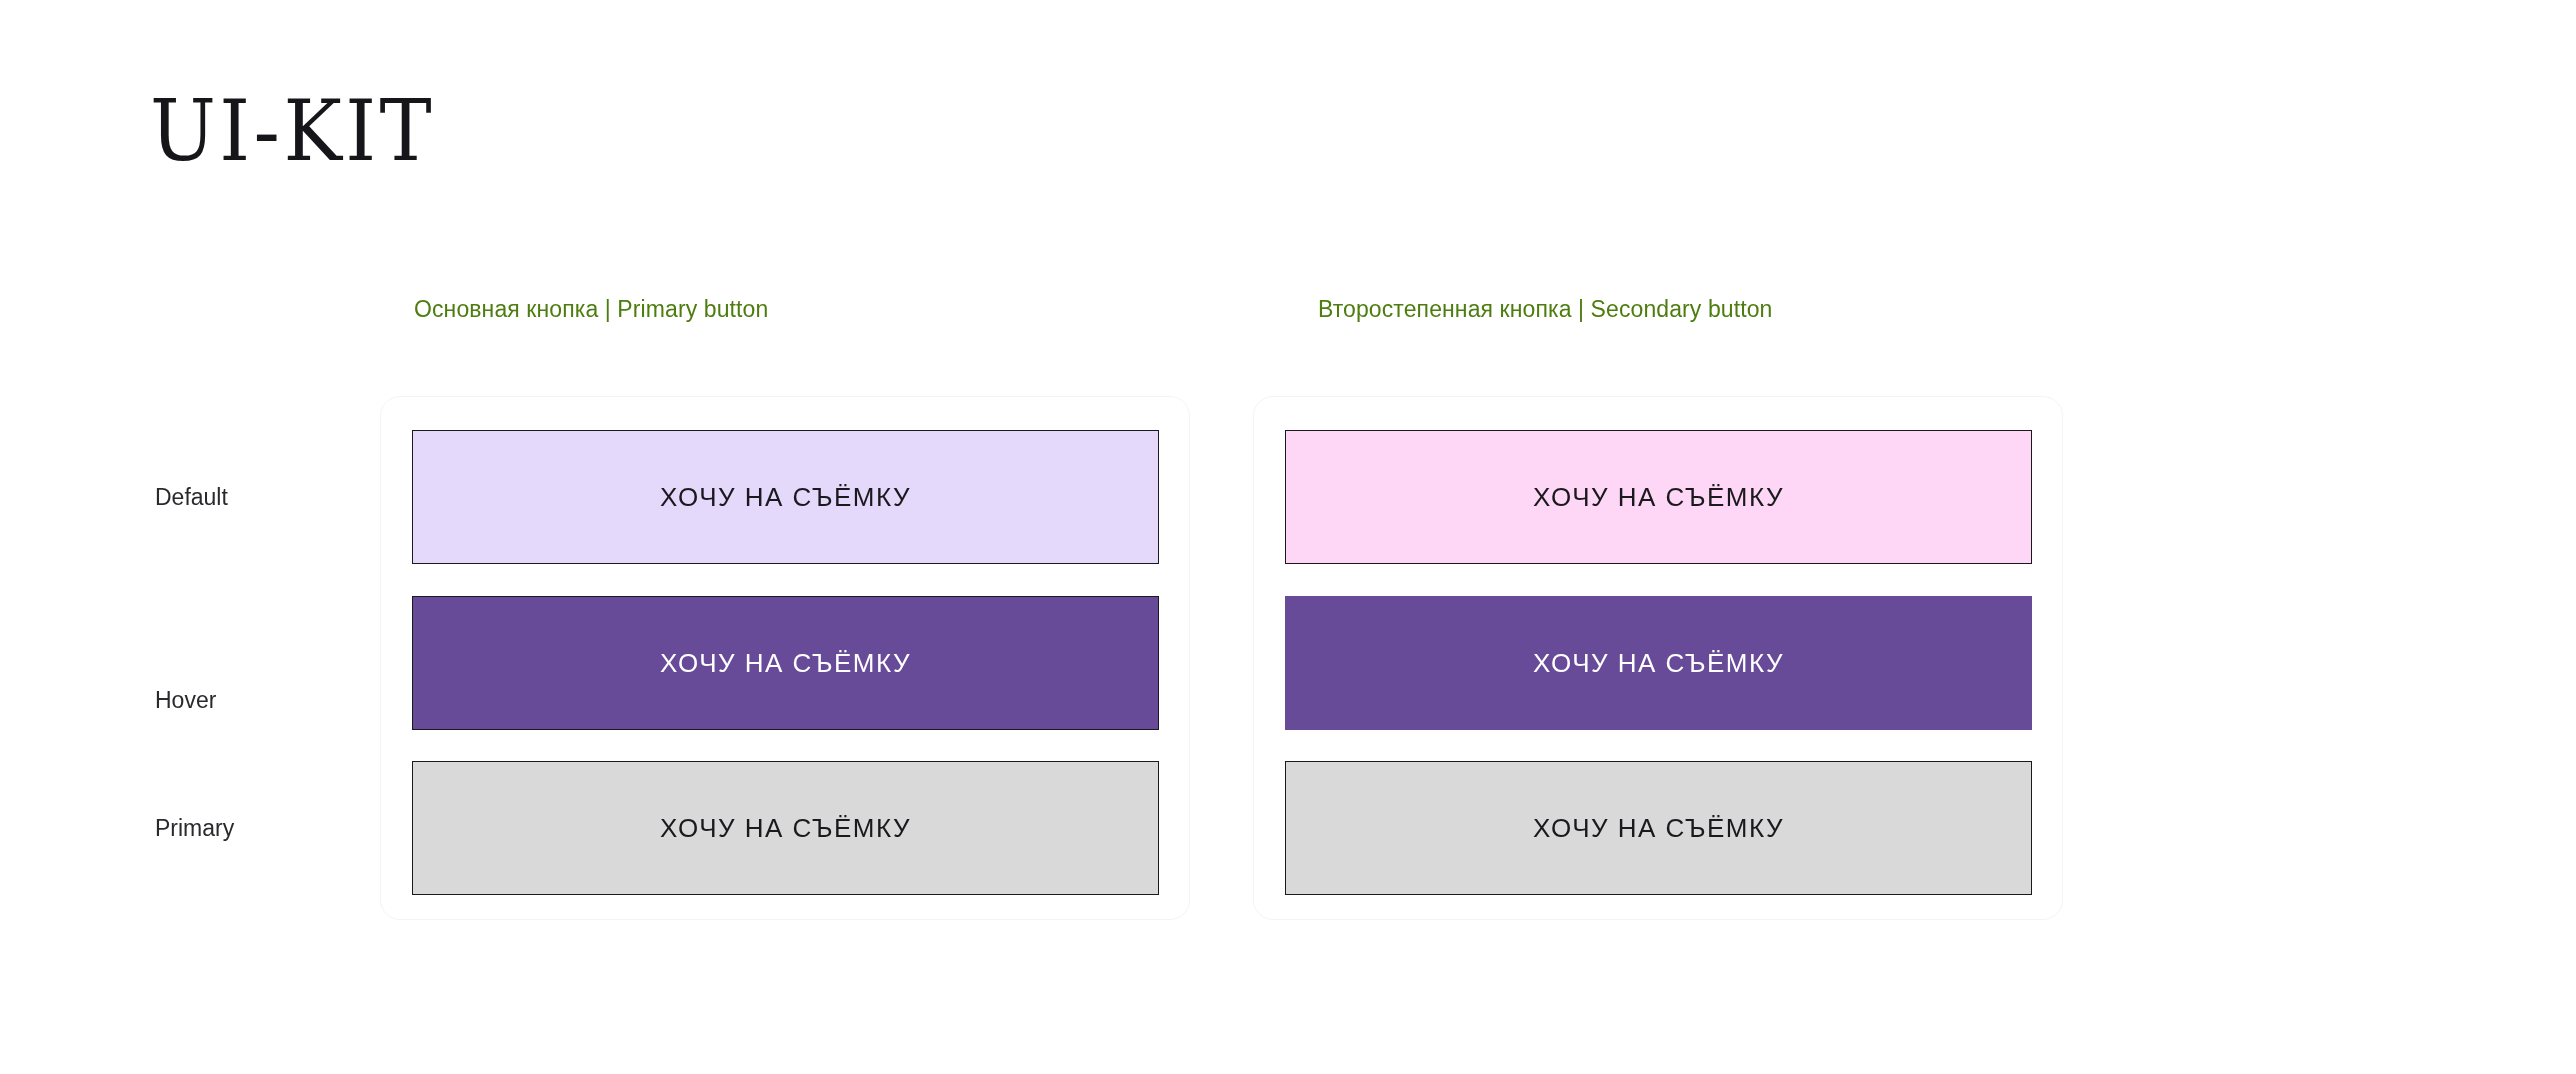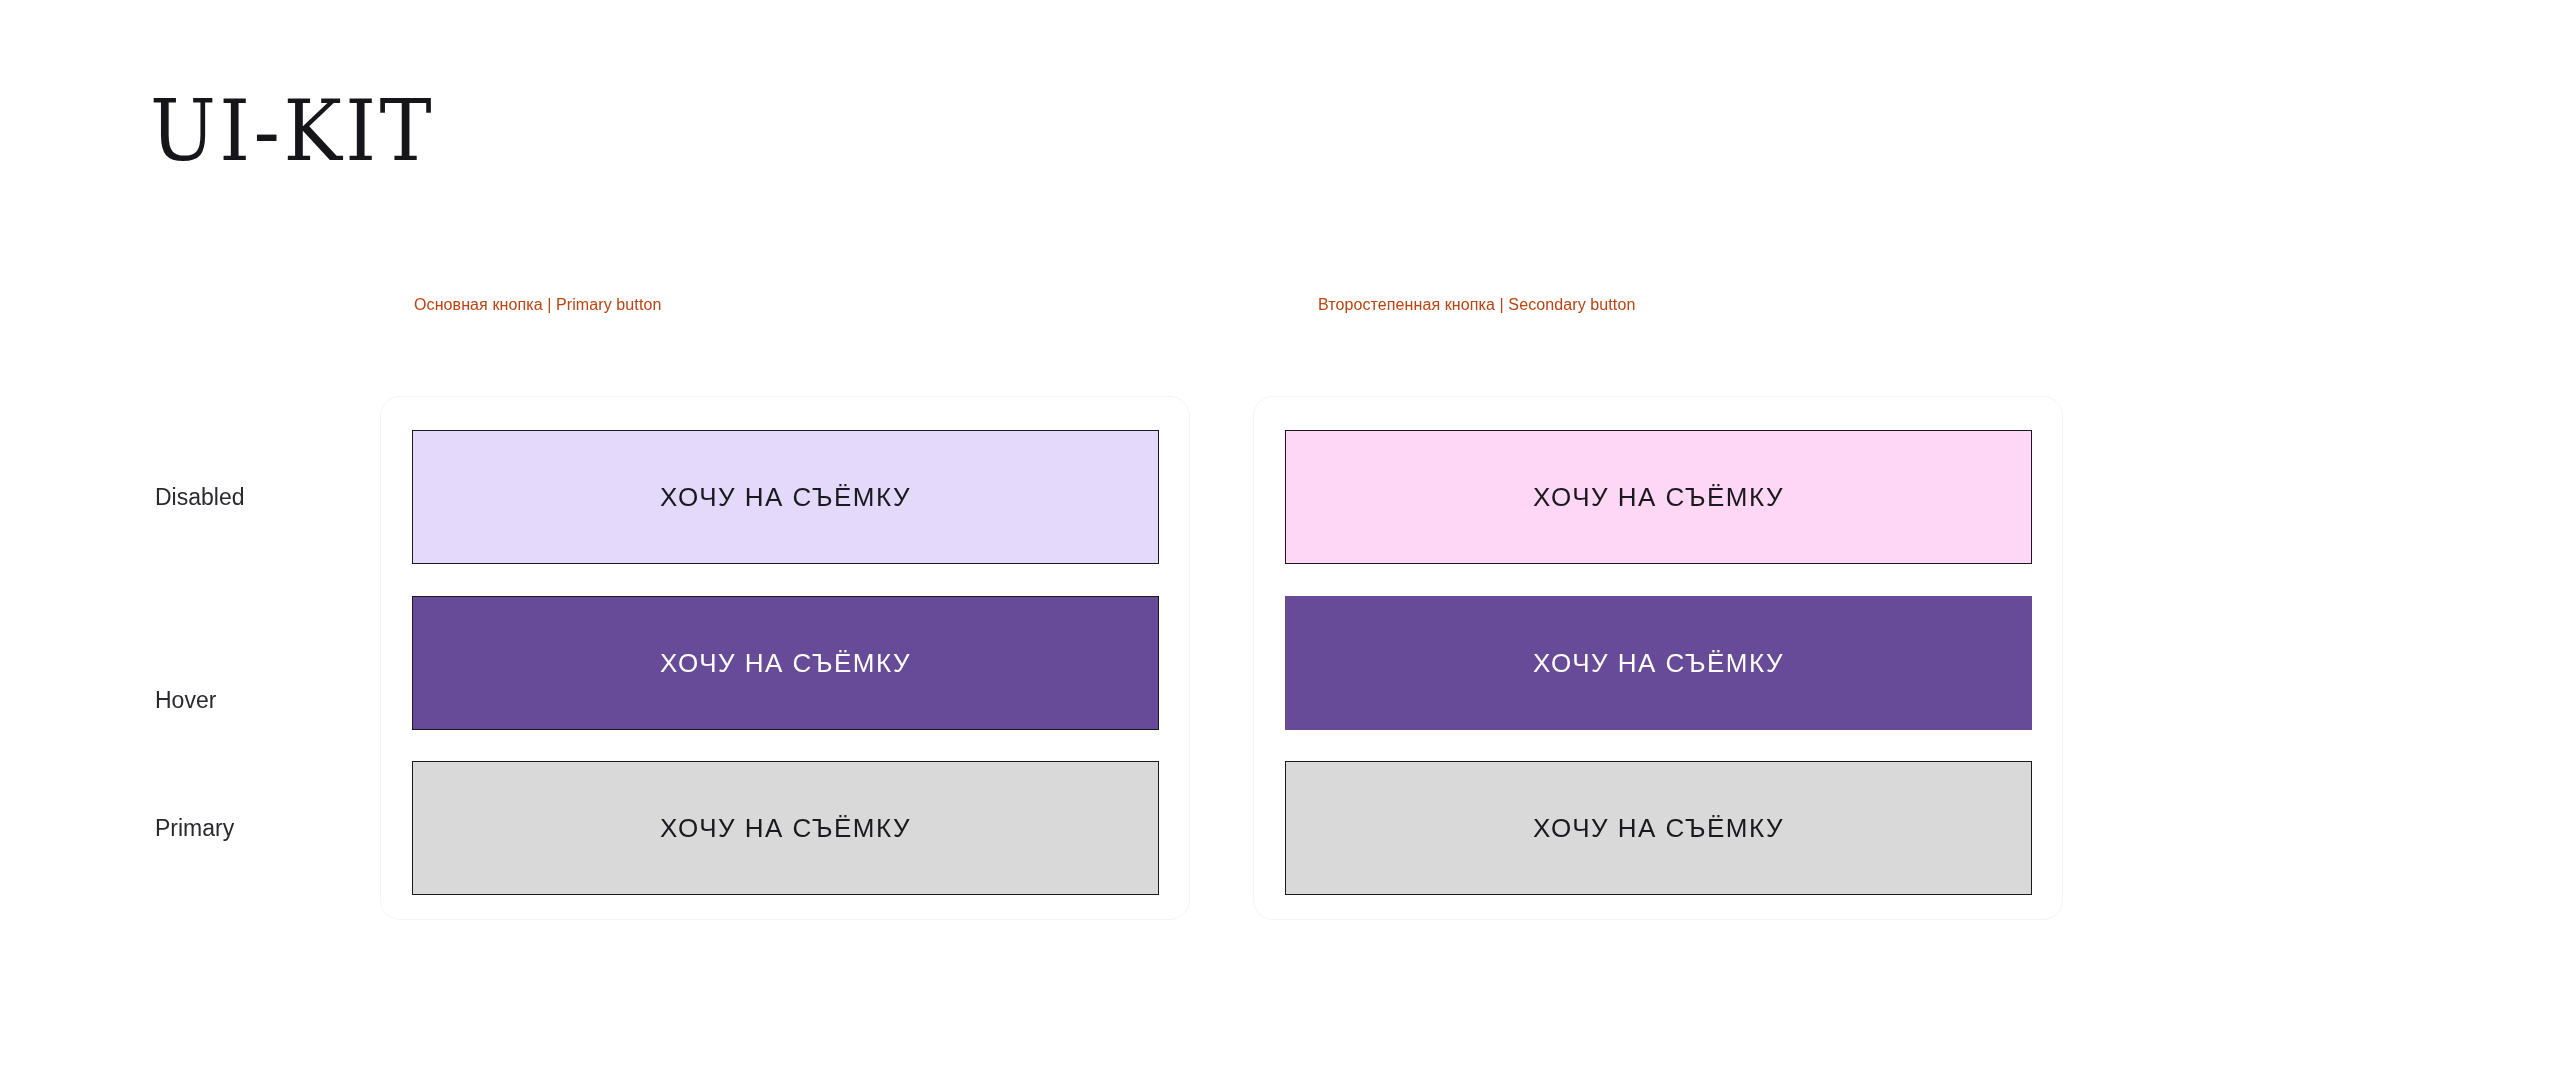--- a/index.html
+++ b/index.html
@@ -29,23 +29,23 @@
     line-height: 1;
     white-space: nowrap;
     transform: scaleX(0.92);
     transform-origin: left top;
   }
 
   
   .col-header {
     position: absolute;
     top: 296px;
-    font-size: 16px;
+    font-size: 23px;
     font-weight: 400;
-    color: #c2410c;
+    color: #4d7c0f;
     letter-spacing: 0.1px;
     white-space: nowrap;
   }
   .col-header.c0 { left: 414px; }
   .col-header.c1 { left: 1318px; }
 
   
   .row-label {
     position: absolute;
     left: 155px;
@@ -101,21 +101,21 @@
   .btn.row2 { top: 754px; }
 </style>
 </head>
 <body style="background: rgb(255, 255, 255);">
 
 <div class="page-title">UI-KIT</div>
 
 <div class="col-header c0">Основная кнопка | Primary button</div>
 <div class="col-header c1">Второстепенная кнопка | Secondary button</div>
 
-<div class="row-label r0">Disabled</div>
+<div class="row-label r0">Default</div>
 <div class="row-label r1">Hover</div>
 <div class="row-label r2">Primary</div>
 
 <div class="group-panel g0" style="border-color: rgb(244, 244, 244);"></div>
 <div class="group-panel g1" style="border-color: rgb(244, 244, 244);"></div>
 
 <div class="btn col0 row0 bordered" style="background: rgb(228, 216, 251); color: rgb(26, 26, 30); border-color: rgb(26, 26, 30);">
   <span>ХОЧУ НА СЪЁМКУ</span>
 </div>
 <div class="btn col0 row1 bordered" style="background: rgb(103, 75, 153); color: rgb(255, 255, 255); border-color: rgb(26, 26, 30);">

